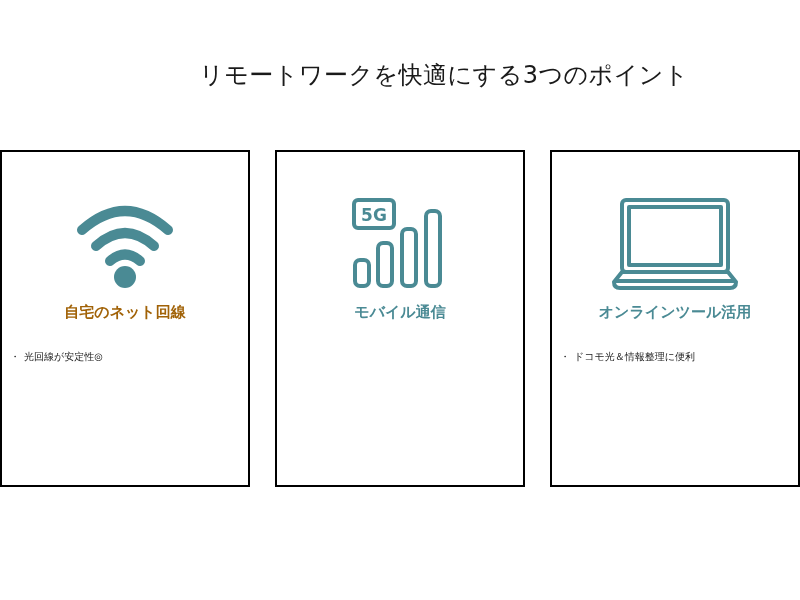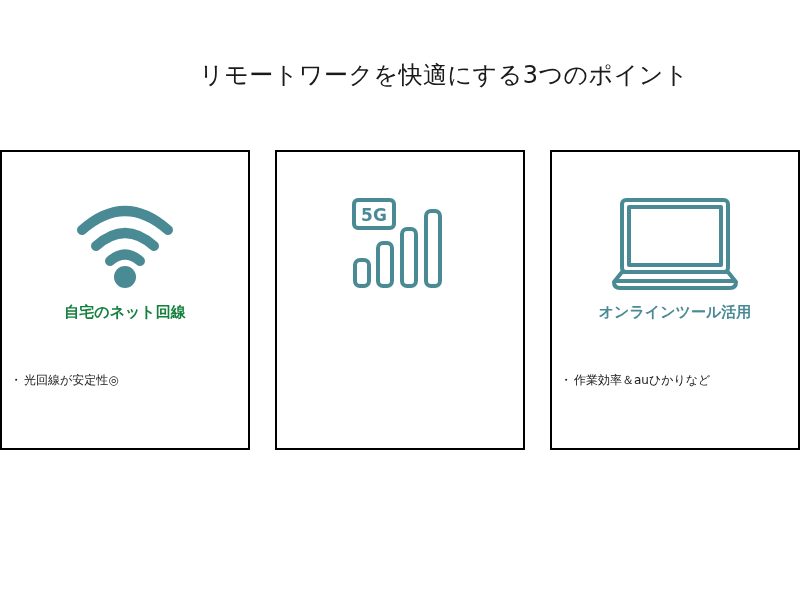--- a/index.html
+++ b/index.html
@@ -8,38 +8,38 @@
       font-family: "DejaVu Sans", "Liberation Sans", sans-serif;
       color: #1a1a1a;
     }
     .page { position: relative; width: 800px; height: 600px; }
     .title {
       position: absolute; left: 0; top: 58px; width: 800px;
       text-align: center; font-size: 24px; line-height: 34px;
       font-weight: normal; color: #1a1a1a; letter-spacing: 0.5px; margin-left: 44px;
     }
     .card {
-      position: absolute; top: 150px; width: 250px; height: 300px;
+      position: absolute; top: 150px; width: 250px; height: 337px;
       border: 2px solid #000000; background: #ffffff;
     }
     .card.c1 { left: 0px; }
     .card.c2 { left: 275px; }
     .card.c3 { left: 550px; padding-left: 44px; }
     .icon-wrap {
       position: absolute; left: 0; top: 44px; width: 100%; height: 96px;
       display: flex; justify-content: center; align-items: flex-start;
     }
     .card-heading {
       position: absolute; left: 0; top: 150px; width: 100%;
       text-align: center; font-size: 15px; font-weight: bold;
       line-height: 20px;
     }
     .card-list {
       position: absolute; left: 8px; top: 193px; right: 4px;
-      list-style: none; font-size: 12px; line-height: 23px; color: #1a1a1a; margin-top: 24px;
+      list-style: none; font-size: 10px; line-height: 23px; color: #1a1a1a;
     }
     .card-list li { white-space: nowrap; }
     .card-list .dot { display: inline-block; width: 14px; }
   </style>
 </head>
 <body>
 
 <div class="page">
   <h1 class="title">リモートワークを快適にする3つのポイント</h1>
 
@@ -47,50 +47,51 @@
     <div class="icon-wrap">
       <svg width="110" height="96" viewBox="0 0 110 96">
         <g fill="none" stroke="#4a8a94" stroke-width="10" stroke-linecap="round">
           <path d="M12 34 Q55 -4 98 34"></path>
           <path d="M26 50 Q55 24 84 50"></path>
           <path d="M40 65 Q55 52 70 65"></path>
         </g>
         <circle cx="55" cy="81" r="11" fill="#4a8a94"></circle>
       </svg>
     </div>
-    <div class="card-heading" style="color:#15803d">自宅のネット回線</div>
+    <div class="card-heading" style="color:#a16207">自宅のネット回線</div>
     <ul class="card-list">
       <li><span class="dot">・</span><span>光回線が安定性◎</span></li>
     </ul>
   </div>
 
   <div class="card c2">
     <div class="icon-wrap">
       <svg width="96" height="96" viewBox="0 0 96 96">
         <g fill="none" stroke="#4a8a94" stroke-width="4">
           <rect x="2" y="4" width="40" height="28" rx="4"></rect>
           <rect x="3" y="64" width="14" height="26" rx="5"></rect>
           <rect x="26" y="47" width="14" height="43" rx="5"></rect>
           <rect x="50" y="33" width="14" height="57" rx="5"></rect>
           <rect x="74" y="15" width="14" height="75" rx="5"></rect>
         </g>
         <text x="22" y="25" text-anchor="middle" font-family="'DejaVu Sans', sans-serif" font-weight="bold" font-size="17" fill="#4a8a94">5G</text>
       </svg>
     </div>
+    <div class="card-heading" style="color:#4a8a94">モバイル通信</div>
   </div>
 
   <div class="card c3">
     <div class="icon-wrap">
       <svg width="126" height="96" viewBox="0 0 126 96">
         <g fill="none" stroke="#4a8a94" stroke-width="4" stroke-linejoin="round">
           <rect x="10" y="4" width="106" height="72" rx="4"></rect>
           <rect x="17" y="11" width="92" height="58"></rect>
           <path d="M10 76 L2 86 Q2 92 8 92 L118 92 Q124 92 124 86 L116 76 Z"></path>
           <line x1="4" y1="85" x2="122" y2="85"></line>
         </g>
       </svg>
     </div>
     <div class="card-heading" style="color:#4a8a94">オンラインツール活用</div>
     <ul class="card-list">
-      <li><span class="dot">・</span><span>作業効率＆auひかりなど</span></li>
+      <li><span class="dot">・</span><span>ドコモ光＆情報整理に便利</span></li>
     </ul>
   </div>
 </div>
 
 </body></html>

